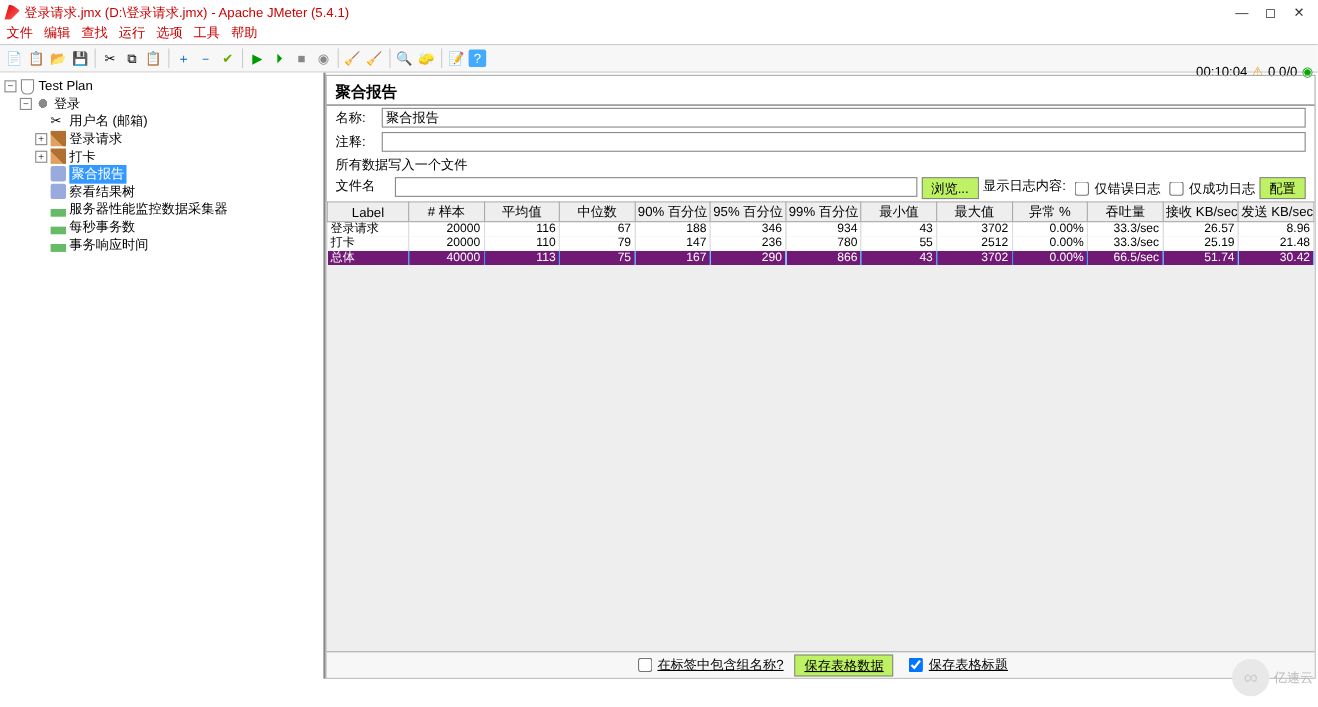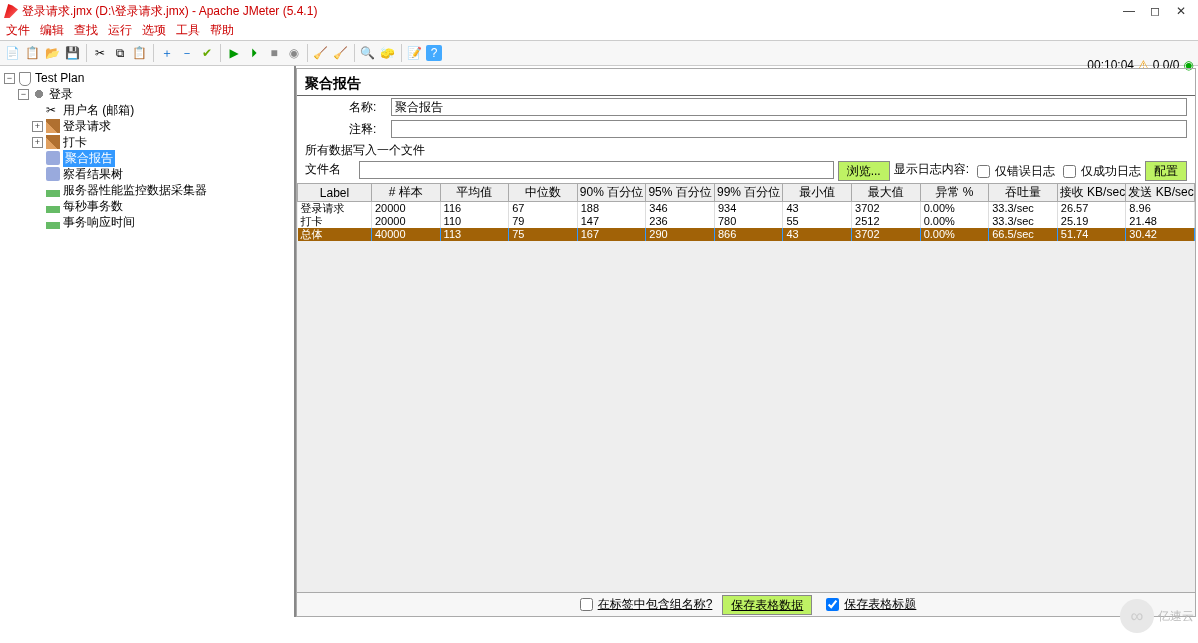--- a/index.html
+++ b/index.html
@@ -22,35 +22,35 @@
   .toggle { width: 11px; height: 11px; border: 1px solid #888; display: flex; align-items: center; justify-content: center; font-size: 9px; line-height: 1; color: #444; }
   .nicon { width: 14px; height: 14px; }
   .nicon.flask::before { content: ""; display:block; width:10px;height:12px;border:1px solid #888;border-radius:0 0 5px 5px;margin:1px auto 0; }
   .nicon.gear { background: radial-gradient(circle,#888 40%,transparent 41%); }
   .nicon.pencil { background: linear-gradient(45deg,#e0a060 40%,#b07030 41%); }
   .nicon.binoc { background: #9ad; border-radius:2px; }
   .nicon.graph { background: linear-gradient(to top,#6b6 50%,transparent 51%); }
   .sel { background: #3399ff; color: #fff; padding: 0 2px; }
   .main { flex: 1; display: flex; flex-direction: column; border: 1px solid #aaa; margin: 2px 2px 0 0; }
   .main-header { padding: 6px 8px 2px; font-size: 14px; font-weight: bold; border-bottom: 1px solid #666; }
-  .formrow { display: flex; align-items: center; padding: 2px 8px; gap: 4px; margin-left: 44px; }
+  .formrow { display: flex; align-items: center; padding: 2px 8px; gap: 4px; }
   .formrow label { width: 38px; color: #000; }
   .formrow input.txt { flex: 1; border: 1px solid #888; height: 18px; padding: 0 3px; }
   .filerow { display:flex; padding:2px 8px; gap:4px;}
   .filerow .lbl{width:50px;}
   .filerow input.txt{flex:1;border:1px solid #888;height:18px;padding:0 3px;}
   .btn { background:#bef264; border:1px solid #888; padding:1px 8px; height:20px;}
   .section-lbl { padding:2px 8px 0 8px;}
   .chk { display:flex;align-items:center;gap:2px;}
   .table-wrap { flex:1; overflow:auto; background:#eee;}
   table { width:100%; border-collapse:collapse; table-layout:fixed;}
   th { background:#eee; border:1px solid #aaa; font-weight:normal; height:18px; text-align:center; padding:0 2px; overflow:hidden; white-space:nowrap;}
-  td { border-right:1px solid #ddd; height:13px; padding:0 3px; background:#fff; font-size:11px; line-height:13px; overflow:hidden; white-space:nowrap;}
+  td { border-right:1px solid #ddd; height:13px; padding:0 3px; text-align:right; background:#fff; font-size:11px; line-height:13px; overflow:hidden; white-space:nowrap;}
   td.lbl { text-align:left;}
-  tr.total td { background:#a16207; color:#fff; border-right-color:#3399ff;}
+  tr.total td { background:#701a75; color:#fff; border-right-color:#3399ff;}
   .bottom-bar { height:24px; border-top:1px solid #aaa; display:flex; align-items:center; justify-content:center; gap:10px; background:#f7f7f7;text-decoration:underline;}
   .watermark { position:absolute; right:4px; bottom:10px; display:flex; align-items:center; gap:4px; color:#bbb; font-size:16px; pointer-events:none;}
   .watermark .circ { width:34px; height:34px; border-radius:50%; background:#e8e8e8; display:flex; align-items:center; justify-content:center; color:#ccc; font-size:18px;}
 </style>
 </head>
 <body>
 
 <div class="titlebar">
   <div class="feather"></div>
   <span class="title">登录请求.jmx (D:\登录请求.jmx) - Apache JMeter (5.4.1)</span>

